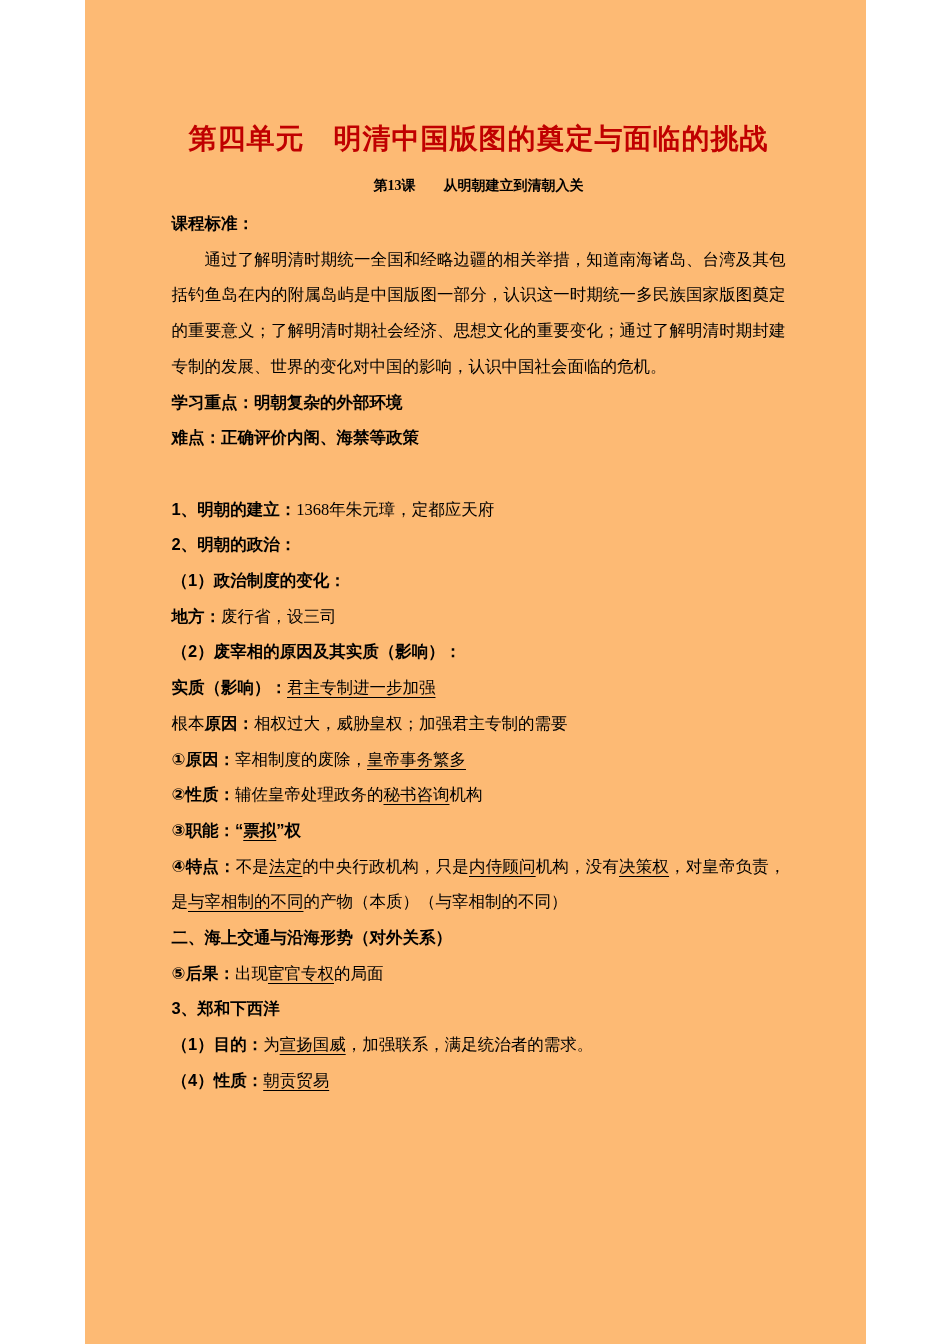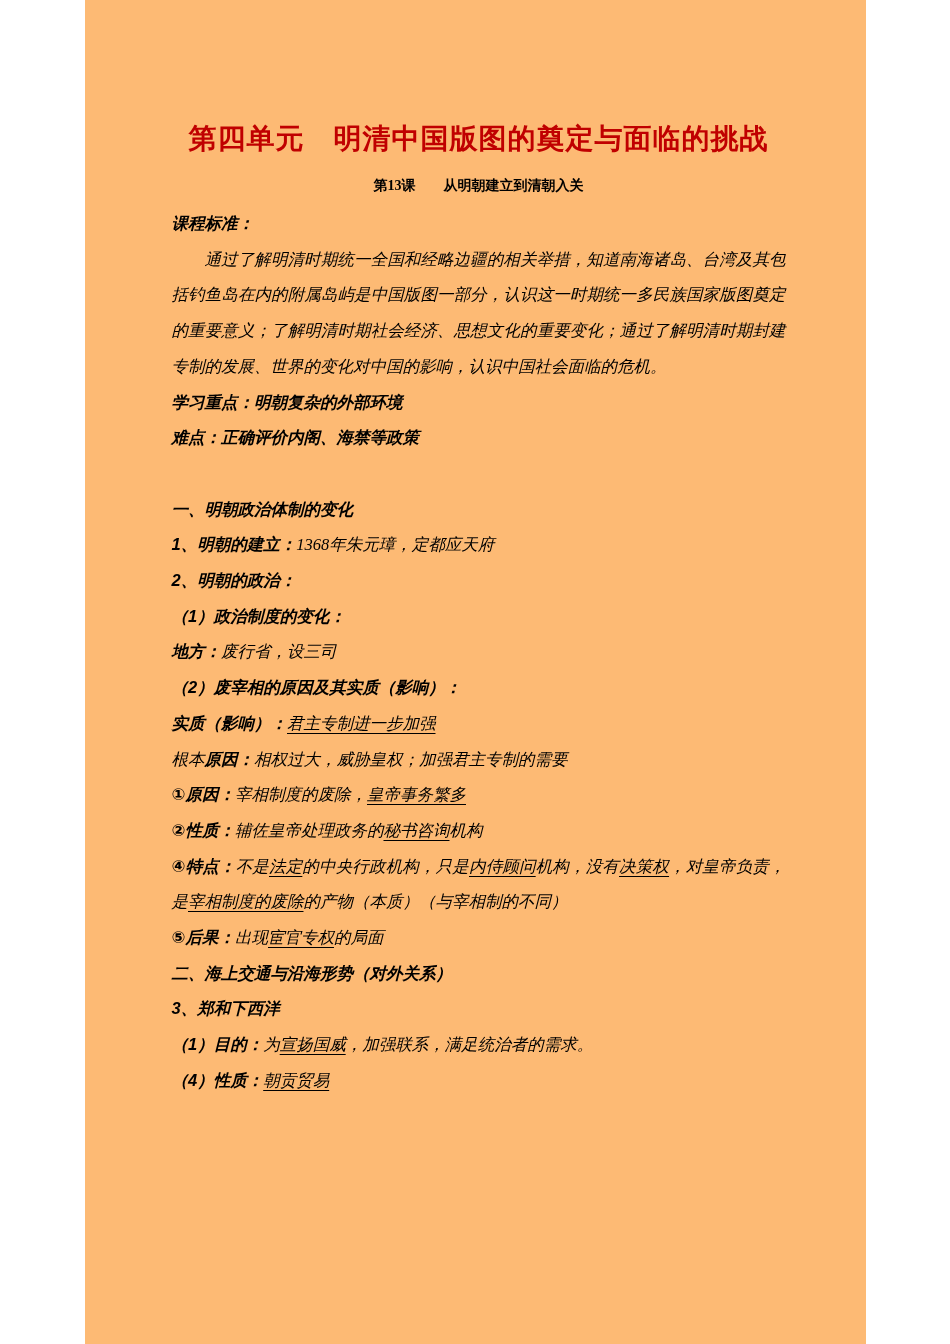--- a/index.html
+++ b/index.html
@@ -31,21 +31,20 @@
     margin: 12px 0 0 0;
     text-align: center;
     font-family: "Liberation Serif", "DejaVu Serif", serif;
     font-weight: bold;
     font-size: 14px;
     line-height: 28px;
     color: #000000;
   }
   .doc-body {
     margin-top: 6px;
-    font-style: italic;
   }
   .line {
     margin: 0;
     font-family: "Liberation Serif", "DejaVu Serif", serif;
     font-size: 16.5px;
     line-height: 35.7px;
     text-align: justify;
     text-justify: inter-ideograph;
     color: #000000;
   }
@@ -70,30 +69,30 @@
 
 <div class="page">
   <h1 class="unit-title" style="color: rgb(192, 0, 0);">第四单元　明清中国版图的奠定与面临的挑战</h1>
   <h2 class="lesson-title">第13课　　从明朝建立到清朝入关</h2>
   <div class="doc-body">
       <p class="line"><span class="seg b">课程标准：</span></p>
       <p class="line indent"><span class="seg">通过了解明清时期统一全国和经略边疆的相关举措，知道南海诸岛、台湾及其包括钓鱼岛在内的附属岛屿是中国版图一部分，认识这一时期统一多民族国家版图奠定的重要意义；了解明清时期社会经济、思想文化的重要变化；通过了解明清时期封建专制的发展、世界的变化对中国的影响，认识中国社会面临的危机。</span></p>
       <p class="line"><span class="seg b">学习重点：明朝复杂的外部环境</span></p>
       <p class="line"><span class="seg b">难点：正确评价内阁、海禁等政策</span></p>
       <p class="line blank">&nbsp;</p>
-      <p class="line"><span class="seg b">一、明朝政治体制的变化</span></p>
       <p class="line"><span class="seg b">1、明朝的建立：</span><span class="seg">1368年朱元璋，定都应天府</span></p>
       <p class="line"><span class="seg b">2、明朝的政治：</span></p>
       <p class="line"><span class="seg b">（1）政治制度的变化：</span></p>
       <p class="line"><span class="seg b">地方：</span><span class="seg">废行省，设三司</span></p>
       <p class="line"><span class="seg b">（2）废宰相的原因及其实质（影响）：</span></p>
       <p class="line"><span class="seg b">实质（影响）：</span><span class="seg u">君主专制进一步加强</span></p>
       <p class="line"><span class="seg">根本</span><span class="seg b">原因：</span><span class="seg">相权过大，威胁皇权；加强君主专制的需要</span></p>
       <p class="line"><span class="seg b">①原因：</span><span class="seg">宰相制度的废除，</span><span class="seg u">皇帝事务繁多</span></p>
       <p class="line"><span class="seg b">②性质：</span><span class="seg">辅佐皇帝处理政务的</span><span class="seg u">秘书咨询</span><span class="seg">机构</span></p>
-      <p class="line"><span class="seg b">④特点：</span><span class="seg">不是</span><span class="seg u">法定</span><span class="seg">的中央行政机构，只是</span><span class="seg u">内侍顾问</span><span class="seg">机构，没有</span><span class="seg u">决策权</span><span class="seg">，对皇帝负责，是</span><span class="seg u">宰相制度的废除</span><span class="seg">的产物（本质）（与宰相制的不同）</span></p>
+      <p class="line"><span class="seg b">③职能：“</span><span class="seg b u">票拟</span><span class="seg b">”权</span></p>
+      <p class="line"><span class="seg b">④特点：</span><span class="seg">不是</span><span class="seg u">法定</span><span class="seg">的中央行政机构，只是</span><span class="seg u">内侍顾问</span><span class="seg">机构，没有</span><span class="seg u">决策权</span><span class="seg">，对皇帝负责，是</span><span class="seg u">与宰相制的不同</span><span class="seg">的产物（本质）（与宰相制的不同）</span></p>
+      <p class="line"><span class="seg b">二、海上交通与沿海形势（对外关系）</span></p>
       <p class="line"><span class="seg b">⑤后果：</span><span class="seg">出现</span><span class="seg u">宦官专权</span><span class="seg">的局面</span></p>
-      <p class="line"><span class="seg b">二、海上交通与沿海形势（对外关系）</span></p>
       <p class="line"><span class="seg b">3、郑和下西洋</span></p>
       <p class="line"><span class="seg b">（1）目的：</span><span class="seg">为</span><span class="seg u">宣扬国威</span><span class="seg">，加强联系，满足统治者的需求。</span></p>
       <p class="line"><span class="seg b">（4）性质：</span><span class="seg u">朝贡贸易</span></p>
     </div>
 </div>
 
 </body></html>

